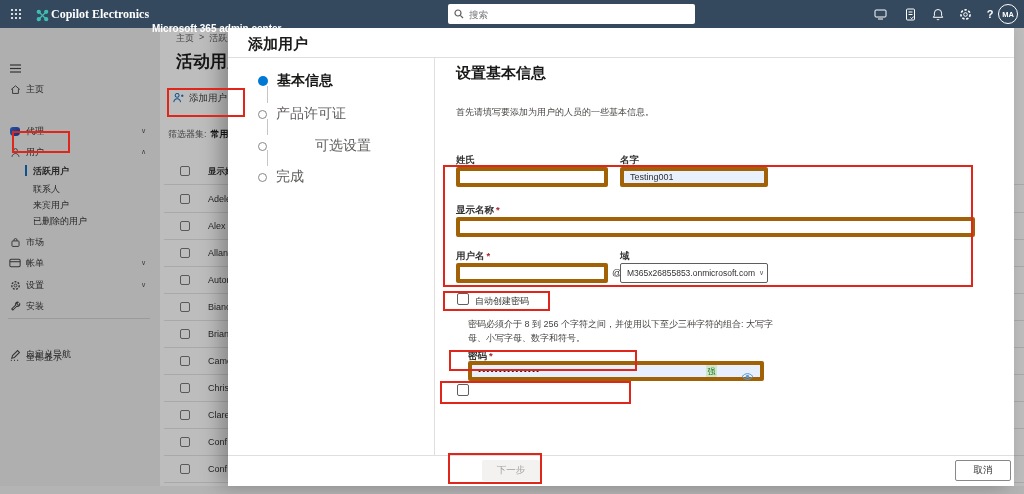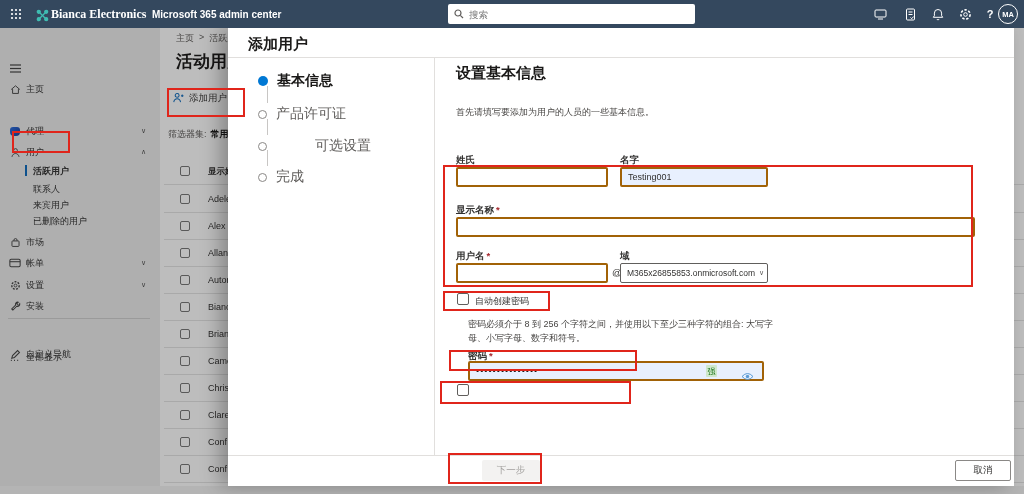--- a/index.html
+++ b/index.html
@@ -5,21 +5,21 @@
   * { margin:0; padding:0; box-sizing:border-box; }
   html,body { width:1024px; height:494px; overflow:hidden; background:#fff;
     font-family:"Liberation Sans","DejaVu Sans",sans-serif; color:#323130; }
   .abs { position:absolute; }
   #stage { position:relative; width:1024px; height:494px; }
 
   
   #topbar { left:0; top:0; width:1024px; height:28px; background:#34485e; z-index:40; }
   #topbar .brand { color:#fff; font-family:"Liberation Serif","DejaVu Serif",serif;
     font-weight:bold; font-size:12px; }
-  #topbar .appname { color:#fff; font-size:10px; font-weight:bold; }
+  #topbar .appname { color:#fff; font-size:10px; font-weight:bold;margin-top:14px; }
   #searchbox { left:448px; top:4px; width:247px; height:20px; background:#fff;
     border-radius:2px; display:flex; align-items:center; padding:0 6px; gap:5px; }
   #searchbox input { border:0; outline:0; flex:1; font-size:9.5px; background:transparent;
     font-family:inherit; color:#323130; }
   .tb-icon { width:16px; height:16px; display:flex; align-items:center; justify-content:center; }
   #avatar { width:20px; height:20px; border:1px solid #fff; border-radius:50%;
     color:#fff; font-size:7.5px; font-weight:bold; display:flex; align-items:center;
     justify-content:center; }
 
   
@@ -64,21 +64,21 @@
   .step .dot-on { width:10px; height:10px; border-radius:50%; background:#0078d4; }
   .step .dot-off { width:9px; height:9px; border-radius:50%; border:1px solid #8a8886;
     background:#fff; }
   .step.on { color:#1b1a19; font-weight:bold; }
   .connector { position:absolute; left:39px; width:1px; background:#c8c6c4; }
 
   .fheading { font-size:15px; font-weight:bold; color:#1b1a19; }
   .fdesc { font-size:9px; color:#484644; }
   .flabel { font-size:9.5px; font-weight:bold; color:#323130; white-space:nowrap; }
   .req { color:#a4262c; margin-left:2px; font-weight:bold; }
-  .tbox { position:absolute; height:20px; border:2px solid #a16207; border-radius:2px;
+  .tbox { position:absolute; height:20px; border:4px solid #a16207; border-radius:2px;
     background:#fff; font-size:9px; display:flex; align-items:center; padding:0 6px; }
   .tbox.fill { background:#e8f0fe; }
   .selbox { position:absolute; height:20px; border:1px solid #605e5c; border-radius:2px;
     background:#fff; font-size:8.5px; display:flex; align-items:center;
     padding:0 4px 0 6px; justify-content:space-between; }
   .selbox .chev { font-size:7px; color:#605e5c; margin-left:4px; }
   .ckbox { position:absolute; width:12px; height:12px; border:1px solid #605e5c;
     border-radius:2px; background:#fff; }
   .cklabel { position:absolute; font-size:9px; color:#323130; white-space:nowrap; }
   .rules { position:absolute; font-size:9px; color:#484644; line-height:14px; }
@@ -124,21 +124,21 @@
         <g stroke="#3fbdb2" stroke-width="1.4" fill="#3fbdb2">
           <line x1="3" y1="3" x2="11" y2="11"></line>
             <line x1="11" y1="3" x2="3" y2="11"></line>
           <circle cx="3" cy="3" r="1.6"></circle>
             <circle cx="11" cy="3" r="1.6"></circle>
           <circle cx="3" cy="11" r="1.6"></circle>
             <circle cx="11" cy="11" r="1.6"></circle>
         </g>
       </svg>
     </div>
-    <div class="abs brand" style="left:51px;top:7px;">Bianca Electronics</div>
+    <div class="abs brand" style="left:51px;top:7px;">Copilot Electronics</div>
     <div class="abs appname" style="left:152px;top:9px;">Microsoft 365 admin center</div>
 
     <div id="searchbox" class="abs">
       <span>
         <svg width="10" height="10" viewBox="0 0 10 10" fill="none" stroke="#605e5c" stroke-width="1.2">
           <circle cx="4" cy="4" r="3"></circle>
             <line x1="6.3" y1="6.3" x2="9" y2="9"></line>
         </svg>
       </span>
       <input placeholder="搜索" style="">

